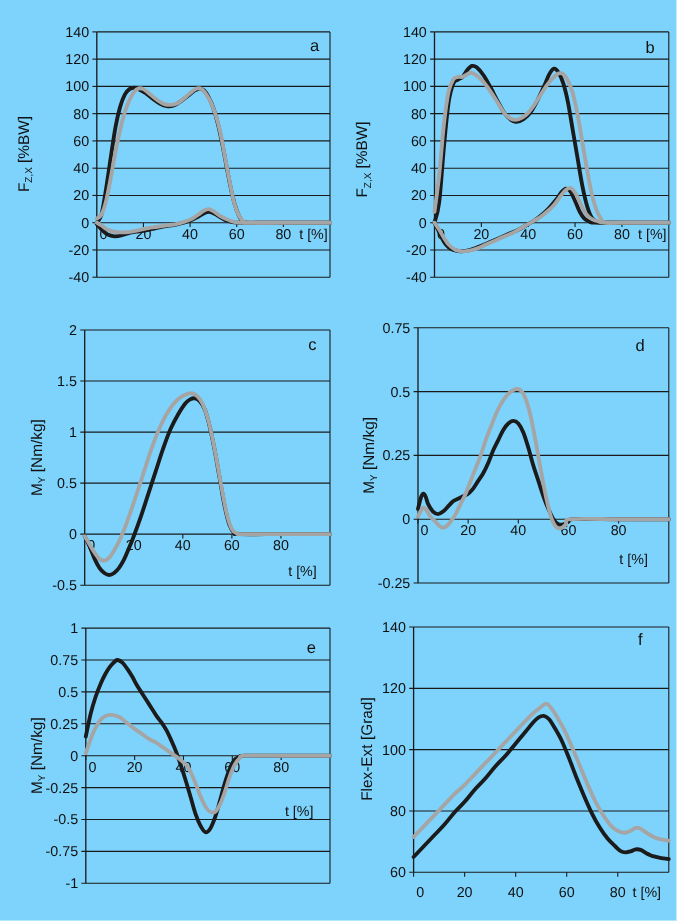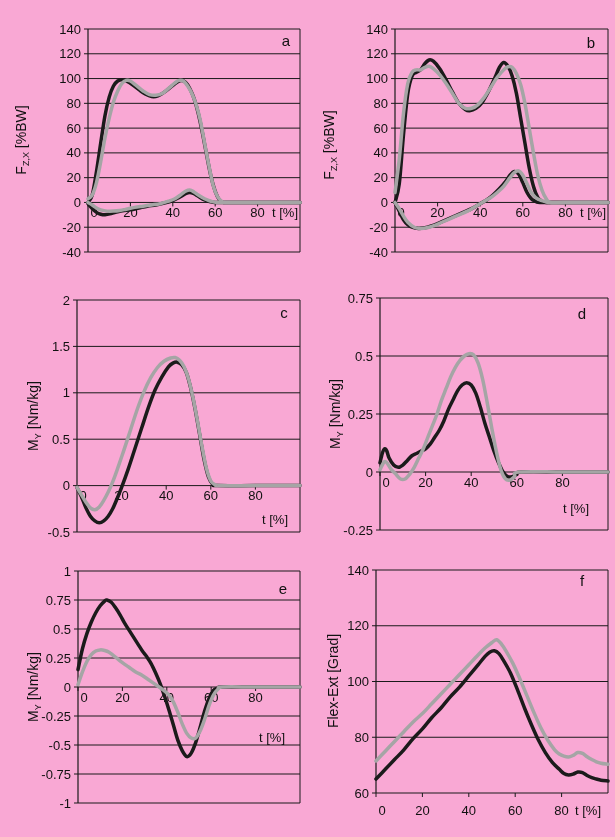--- a/index.html
+++ b/index.html
@@ -1,17 +1,17 @@
 <!DOCTYPE html>
 <html><head>
 <meta charset="utf-8">
 <style>
   html,body{margin:0;padding:0;background:#ffffff;}
   body{width:615px;height:837px;position:relative;font-family:"Liberation Sans",sans-serif;}
-  .figure{position:absolute;left:0;top:0;width:615px;height:837px;background:#f9a8d4;}
+  .figure{position:absolute;left:0;top:0;width:615px;height:837px;background:#7dd3fc;}
   .chart{position:absolute;}
   .chart svg{display:block;}
   #chart-a{left:0;top:0;}
   #chart-b{left:308px;top:0;}
   #chart-c{left:0;top:280px;}
   #chart-d{left:308px;top:280px;}
   #chart-e{left:0;top:555px;}
   #chart-f{left:308px;top:555px;}
 </style>
 </head>

